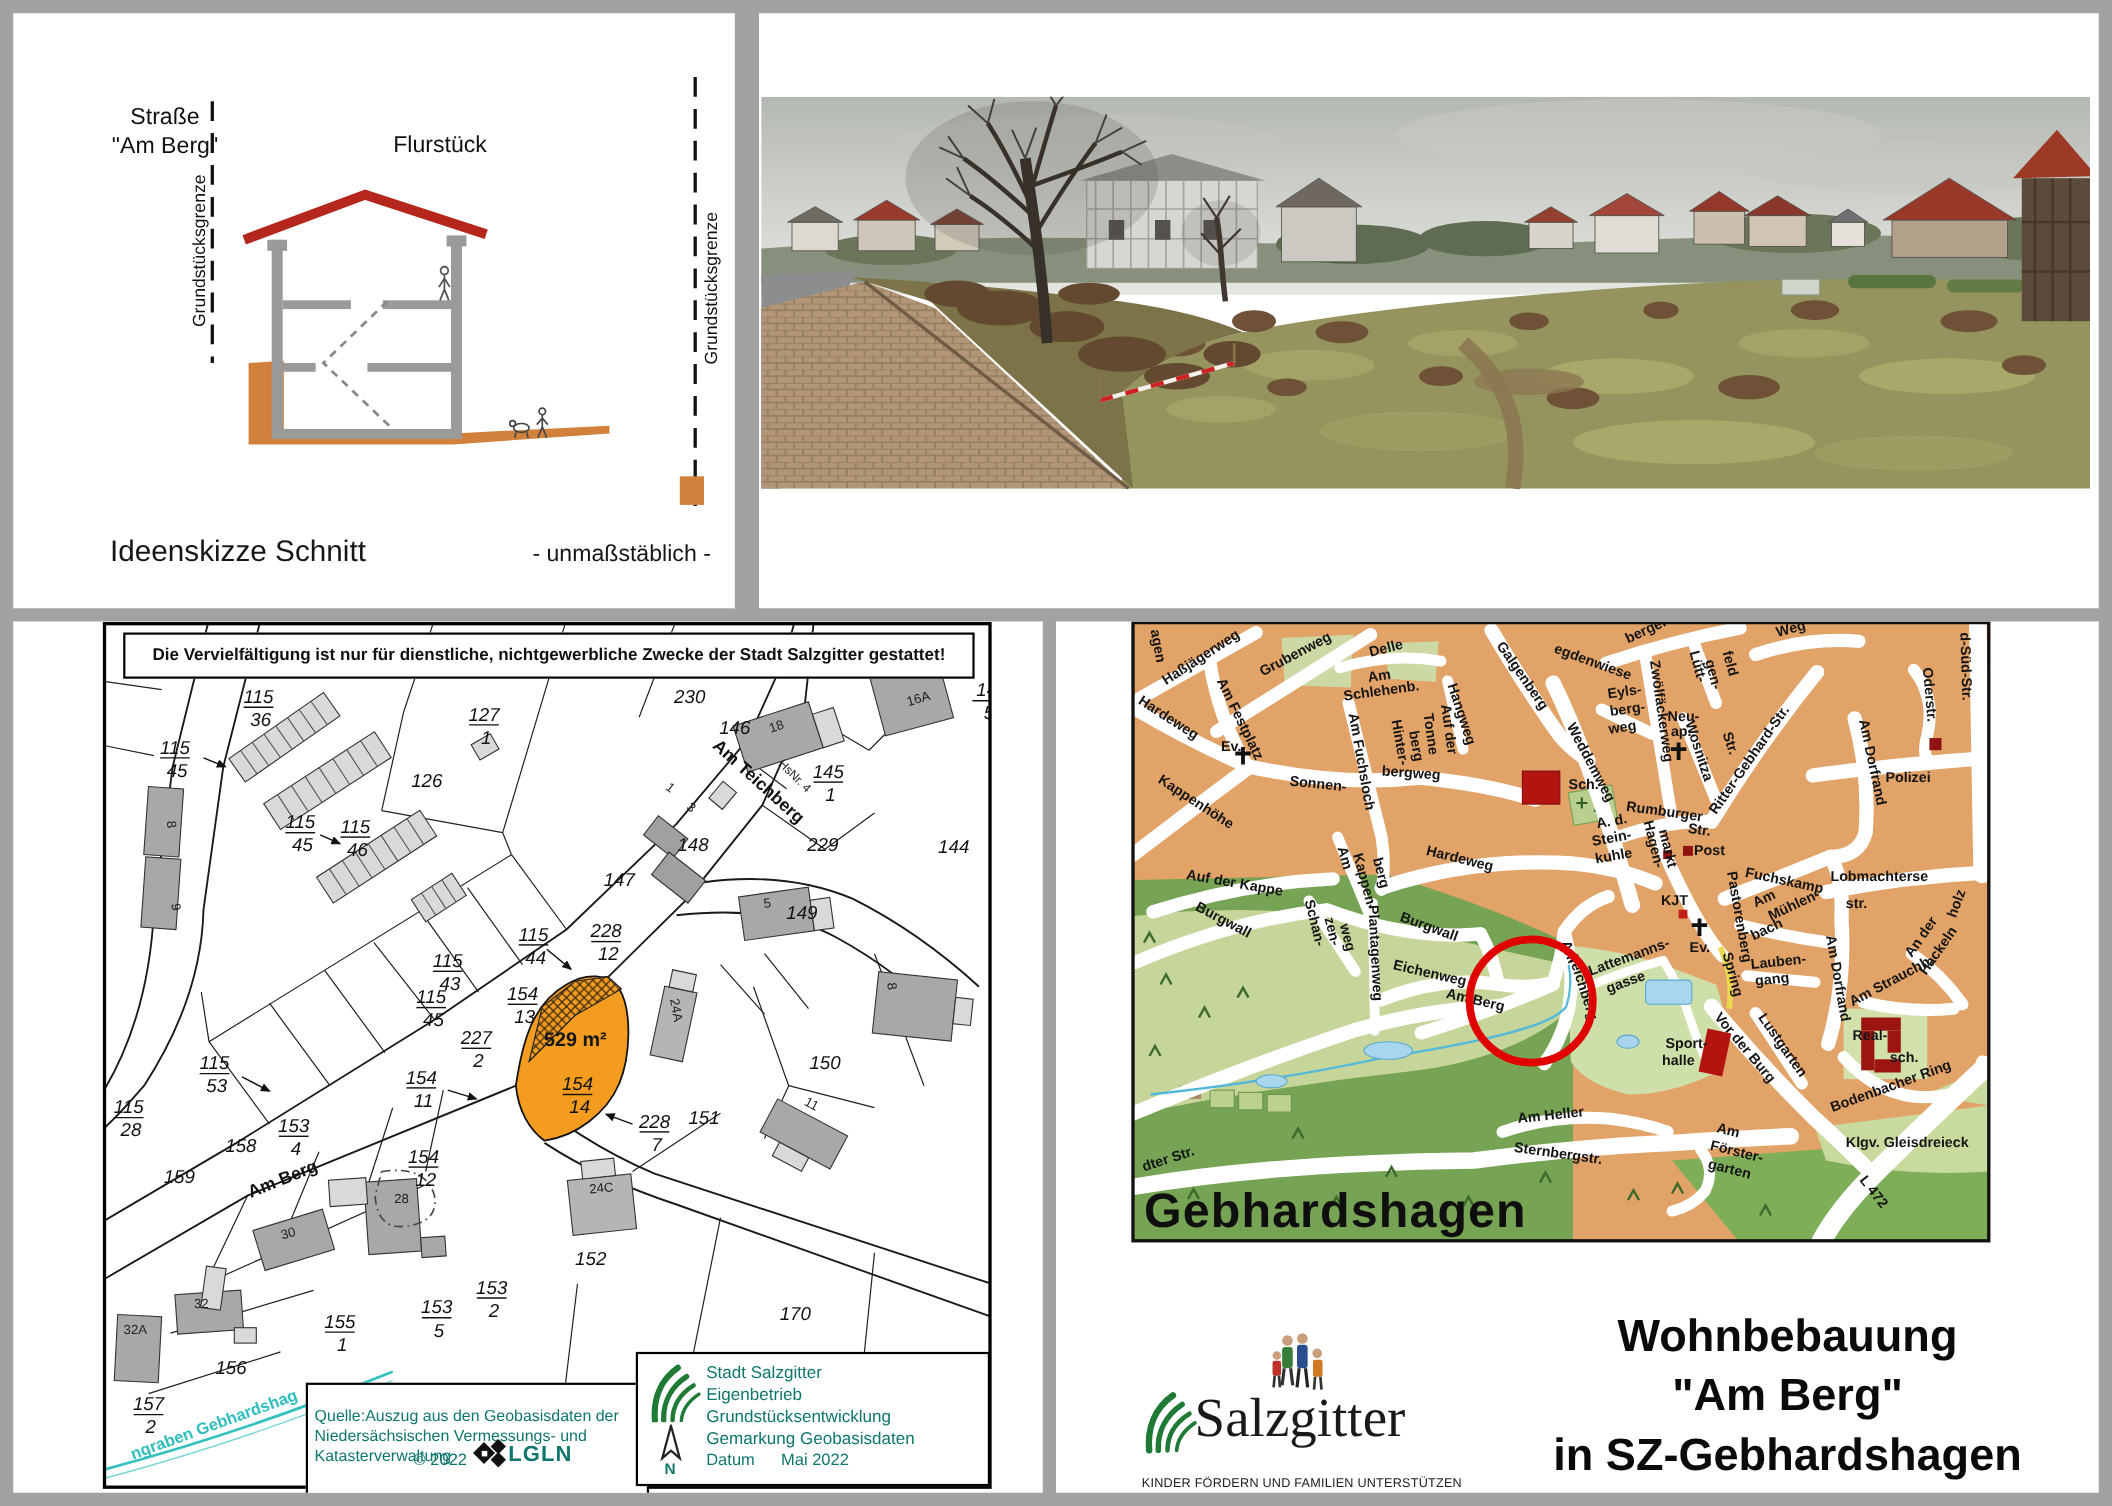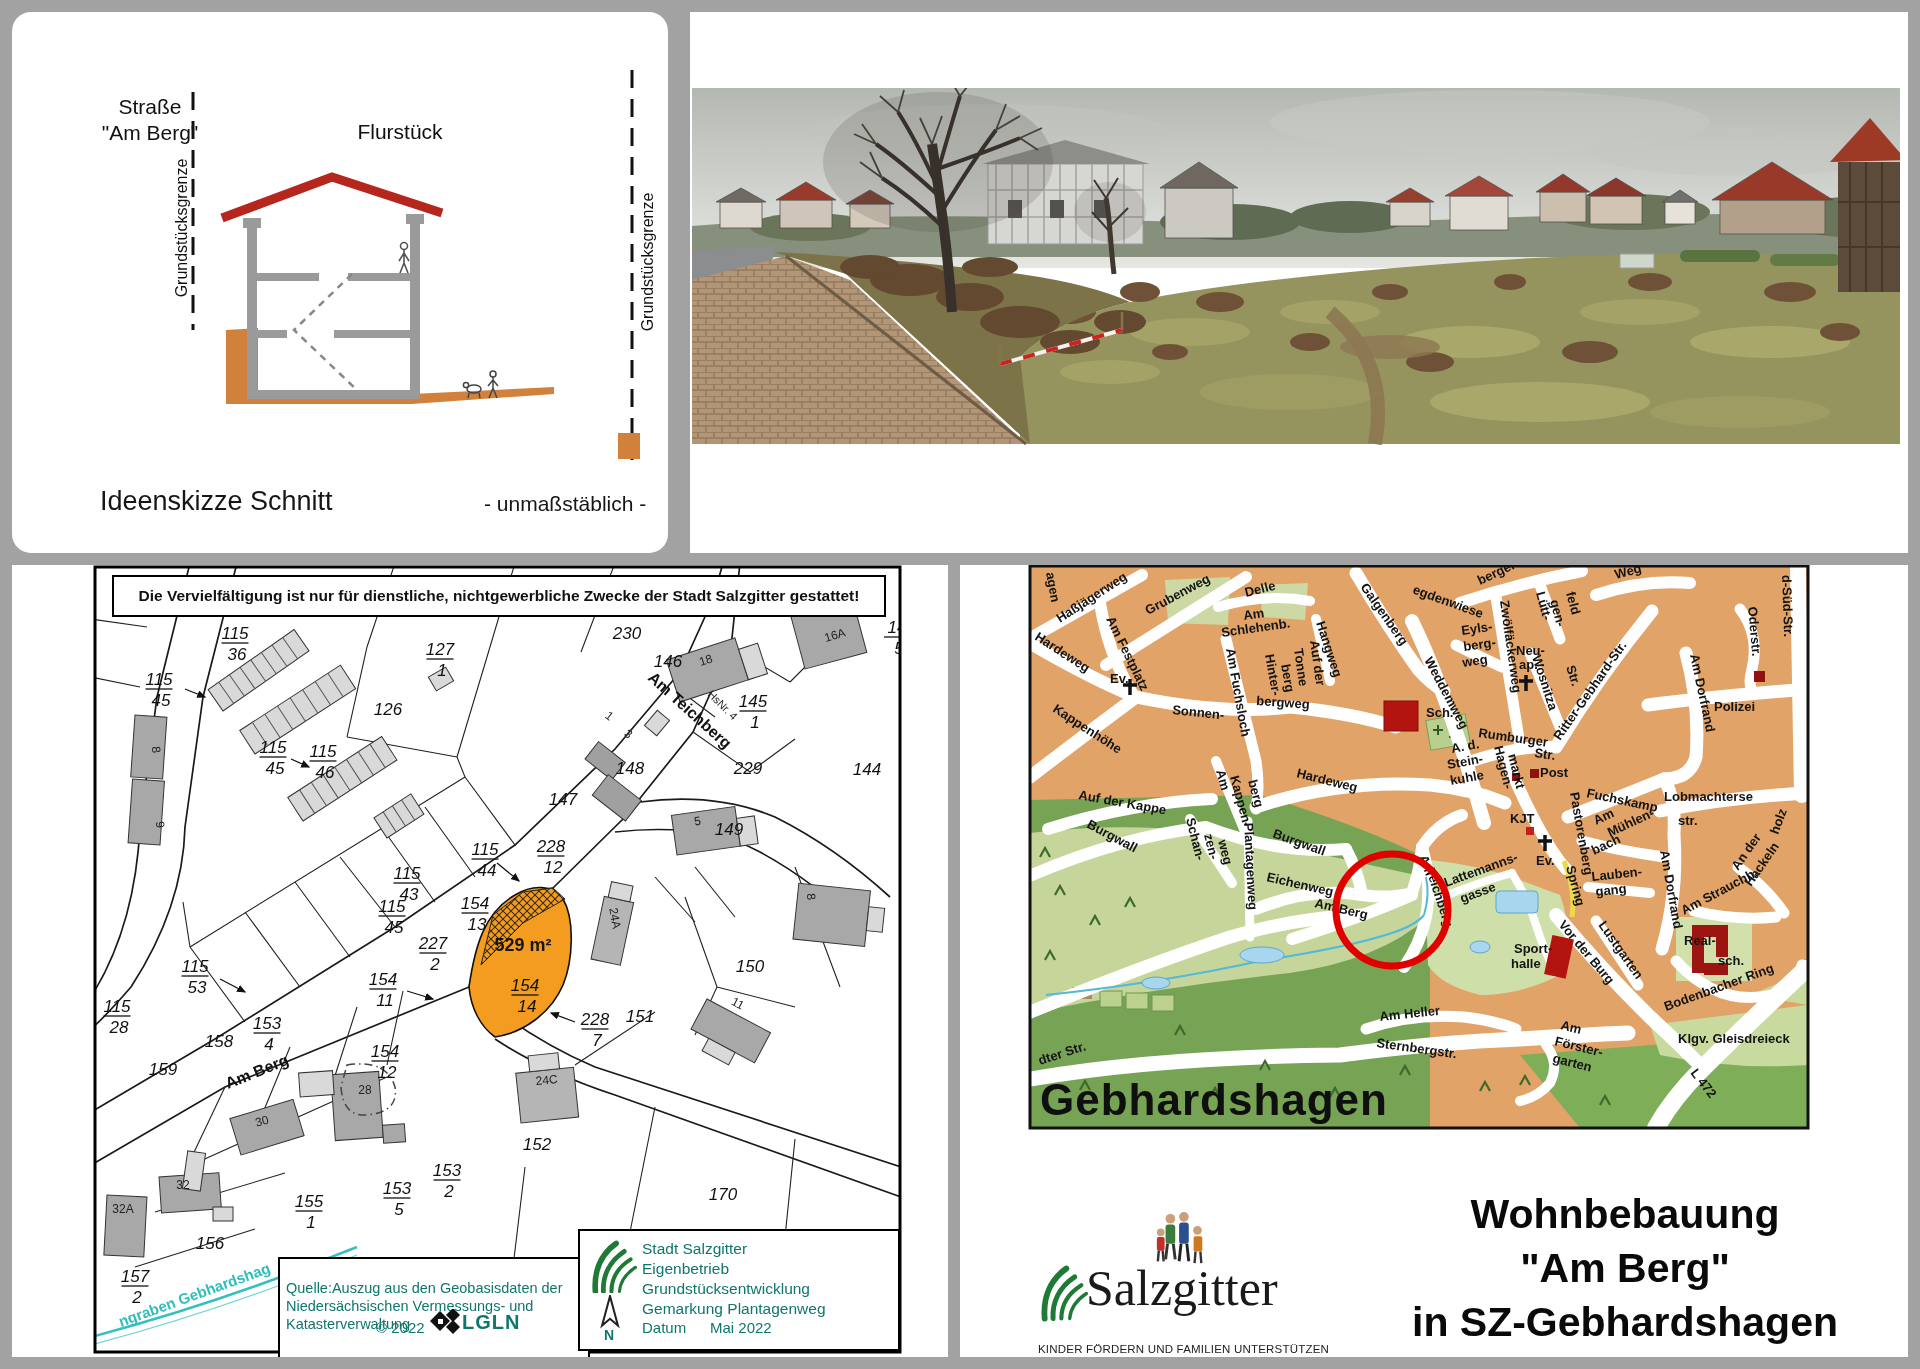--- a/index.html
+++ b/index.html
@@ -48,21 +48,21 @@
   .footer-logo{left:78px;top:646px;width:370px;height:150px;}
   .brand{position:absolute;left:48px;top:48px;font-family:"Liberation Serif",serif;font-size:50px;color:#1a1a1a;}
   .tagline{position:absolute;left:0px;top:132px;font-size:11.5px;letter-spacing:0.2px;color:#222;white-space:nowrap;}
   .title-block{left:430px;top:622px;width:470px;text-align:center;font-size:41px;font-weight:bold;color:#0a0a0a;line-height:54px;}
 </style>
 </head>
 <body>
 
 <div id="page">
 
-  <div class="panel" id="p-sketch" style="left:12px;top:12px;width:656px;height:541px;border-radius:19px;">
+  <div class="panel" id="p-sketch" style="left:12px;top:12px;width:656px;height:541px;">
     <svg width="666" height="541" viewBox="0 0 666 541">
       <g stroke="#111" stroke-width="3" stroke-dasharray="18 11">
         <line x1="181" y1="80" x2="181" y2="318"></line>
         <line x1="620" y1="58" x2="620" y2="448"></line>
       </g>
       <path fill="#d2813c" d="M214,318 L246,316 L246,382 L400,382 L542,375 L542,382 L400,392 L246,392 L214,392 Z"></path>
       <rect x="606" y="421" width="22" height="26" fill="#d2813c"></rect>
       <g>
         <g fill="#9a9a9a">
           <rect x="235" y="206" width="10" height="180"></rect>
@@ -546,21 +546,21 @@
         <g stroke="#1e7a35" fill="none" stroke-linecap="round">
           <path d="M8,68 C6,44 14,22 34,8" stroke-width="7"></path>
           <path d="M18,68 C17,48 26,30 44,18" stroke-width="6"></path>
           <path d="M28,68 C28,52 36,38 52,28" stroke-width="5"></path>
           <path d="M38,68 C39,56 46,46 58,38" stroke-width="4"></path>
         </g>
       </svg>
       <div class="tx">
         <div>Stadt Salzgitter</div>
         <div>Eigenbetrieb Grundstücksentwicklung</div>
-        <div>Gemarkung Plantagenweg</div>
+        <div>Gemarkung Geobasisdaten</div>
       </div>
       <svg class="abs" style="left:16px;top:64px;" width="28" height="34" viewBox="0 0 20 30">
         <path d="M10,1 L17,27 L10,21 L3,27 Z" fill="#fff" stroke="#222" stroke-width="1.8"></path>
       </svg>
       <div class="north-n">N</div>
       <div class="datum">Datum</div>
       <div class="datumv">Mai 2022</div>
     </div>
   </div>
 

